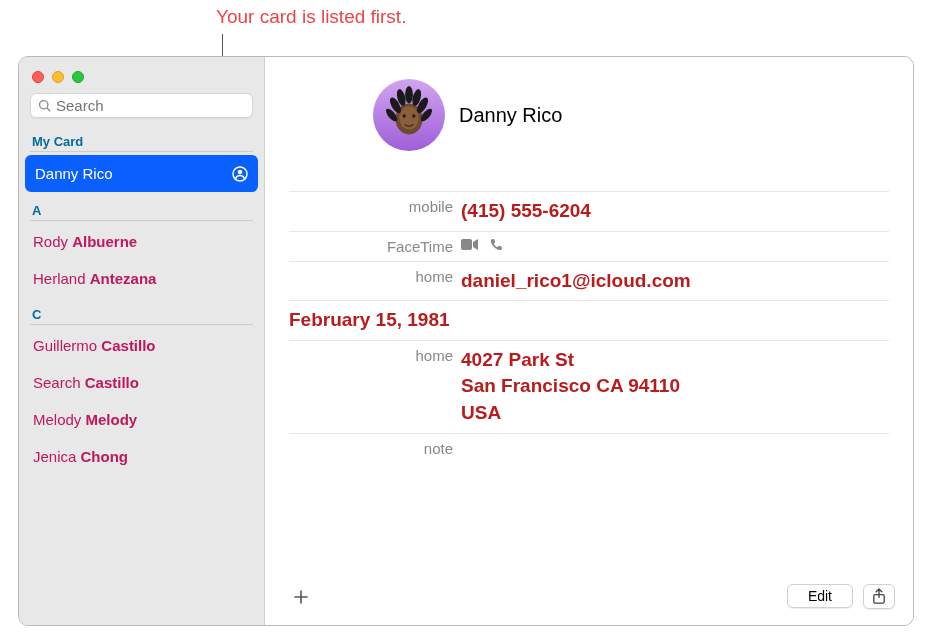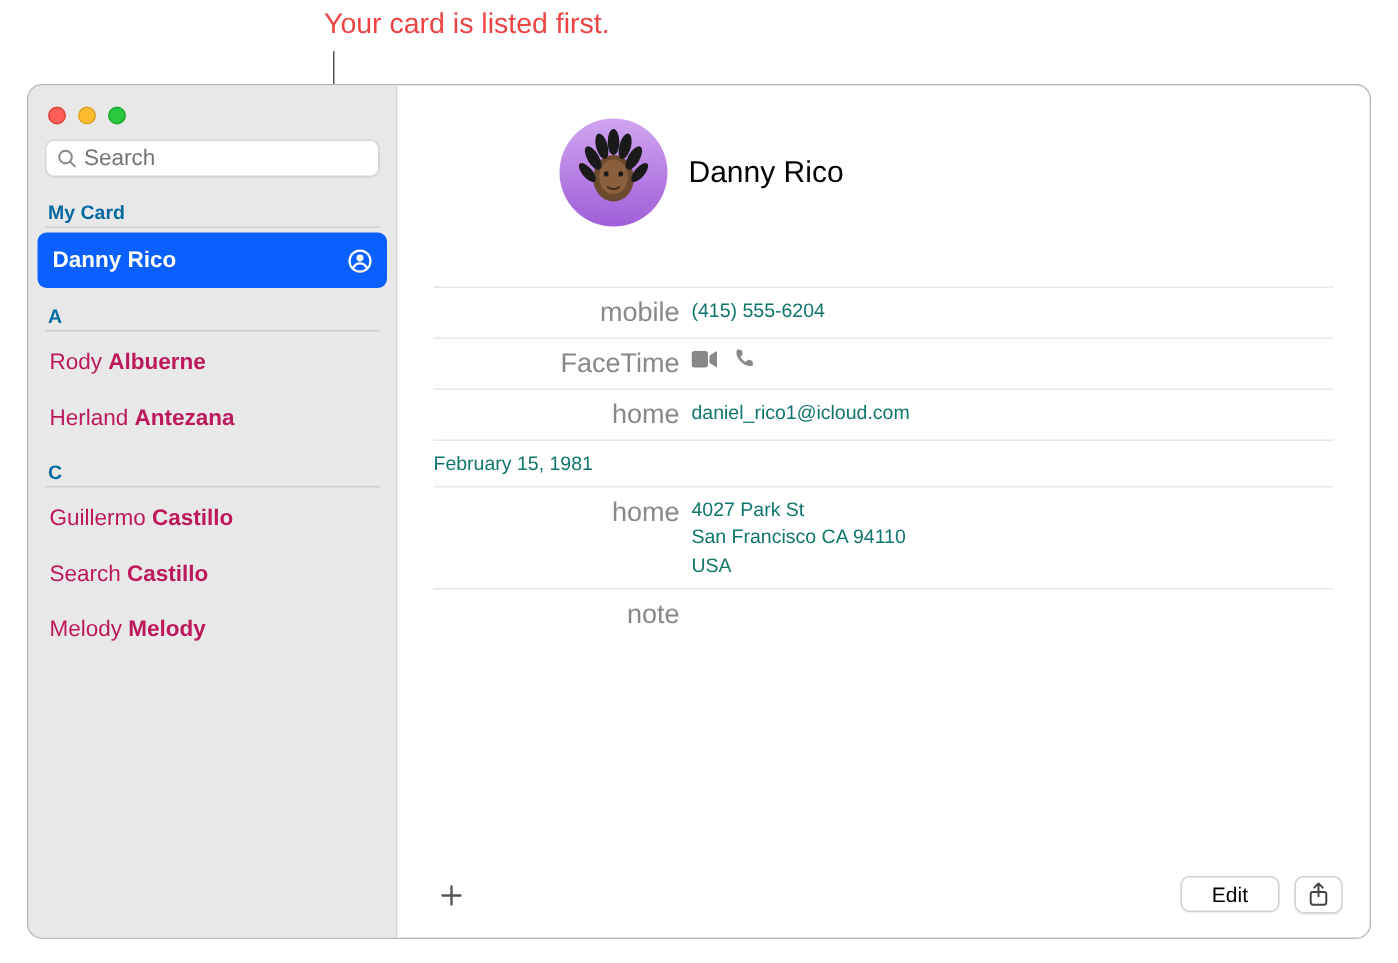--- a/index.html
+++ b/index.html
@@ -107,21 +107,21 @@
     .contact-item.selected {
       background: #0a60ff;
       color: #fff;
       border-radius: 6px;
       margin: 1px 6px;
       padding: 10px 10px;
     }
     .contact-item .first { font-weight: 400; }
     .contact-item .last { font-weight: 600; }
     .contact-item.selected .first,
-    .contact-item.selected .last { font-weight: 700; }
+    .contact-item.selected .last { font-weight: 400; }
     .me-badge {
       width: 16px;
       height: 16px;
     }
     .detail {
       flex: 1;
       display: flex;
       flex-direction: column;
       background: #fff;
     }
@@ -156,29 +156,30 @@
     .field-row {
       display: flex;
       align-items: flex-start;
       border-top: 1px solid #e7e7e7;
       padding: 6px 0 6px;
       gap: 8px;
     }
     .field-label {
       width: 164px;
       text-align: right;
-      font-size: 18px;
+      font-size: 15px;
       color: #888;
       padding-top: 0;
       flex-shrink: 0;
     }
     .field-value {
-      font-size: 13px;
-      color: #0f766e;
+      font-size: 19px;
+      color: #b91c1c;
       line-height: 1.4;
+      font-weight: bold;
     }
     .facetime-icons {
       display: flex;
       gap: 10px;
       align-items: center;
     }
     .facetime-icons svg { fill: #888; }
     .detail-footer {
       display: flex;
       justify-content: space-between;
@@ -264,20 +265,23 @@
       <div class="section-header">C</div>
       <div class="section-underline"></div>
       <div class="contact-item">
         <span><span class="first">Guillermo</span> <span class="last">Castillo</span></span>
       </div>
       <div class="contact-item">
         <span><span class="first">Search</span> <span class="last">Castillo</span></span>
       </div>
       <div class="contact-item">
         <span><span class="first">Melody</span> <span class="last">Melody</span></span>
+      </div>
+      <div class="contact-item">
+        <span><span class="first">Jenica</span> <span class="last">Chong</span></span>
       </div>
     </div>
   </div>
 
   <div class="detail">
     <div class="detail-header">
       <div class="avatar">
         <svg viewBox="0 0 64 64">
           <ellipse cx="32" cy="36" rx="14" ry="16" fill="#6b4a2f"></ellipse>
           <ellipse cx="32" cy="35" rx="10" ry="12" fill="#8b5e3c"></ellipse>

